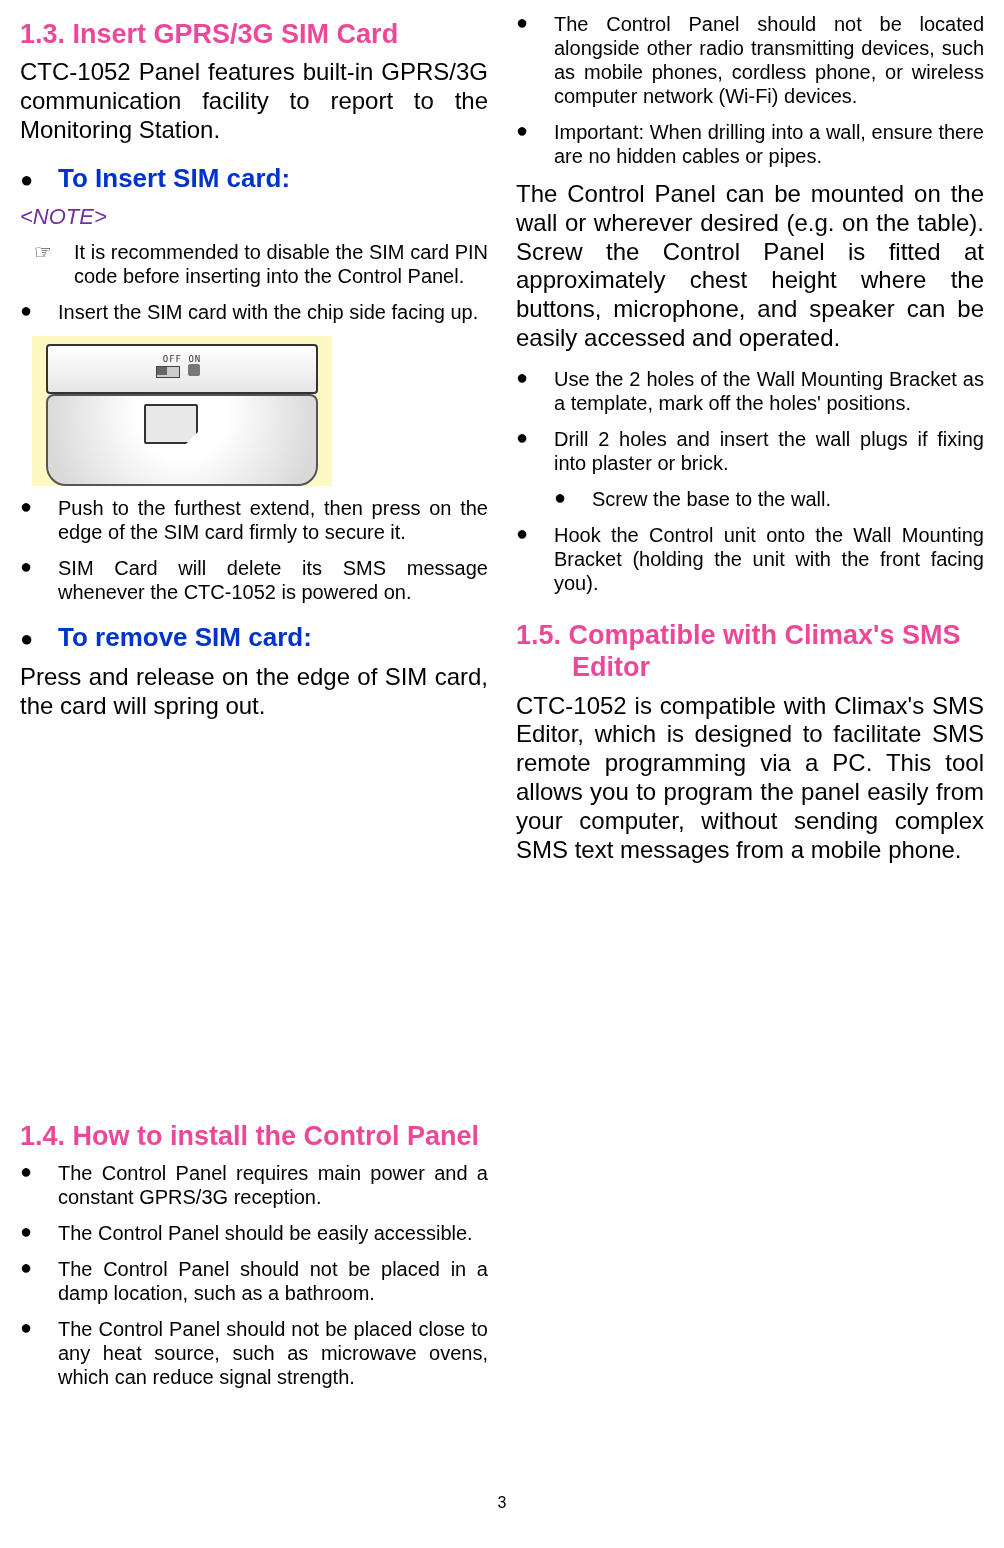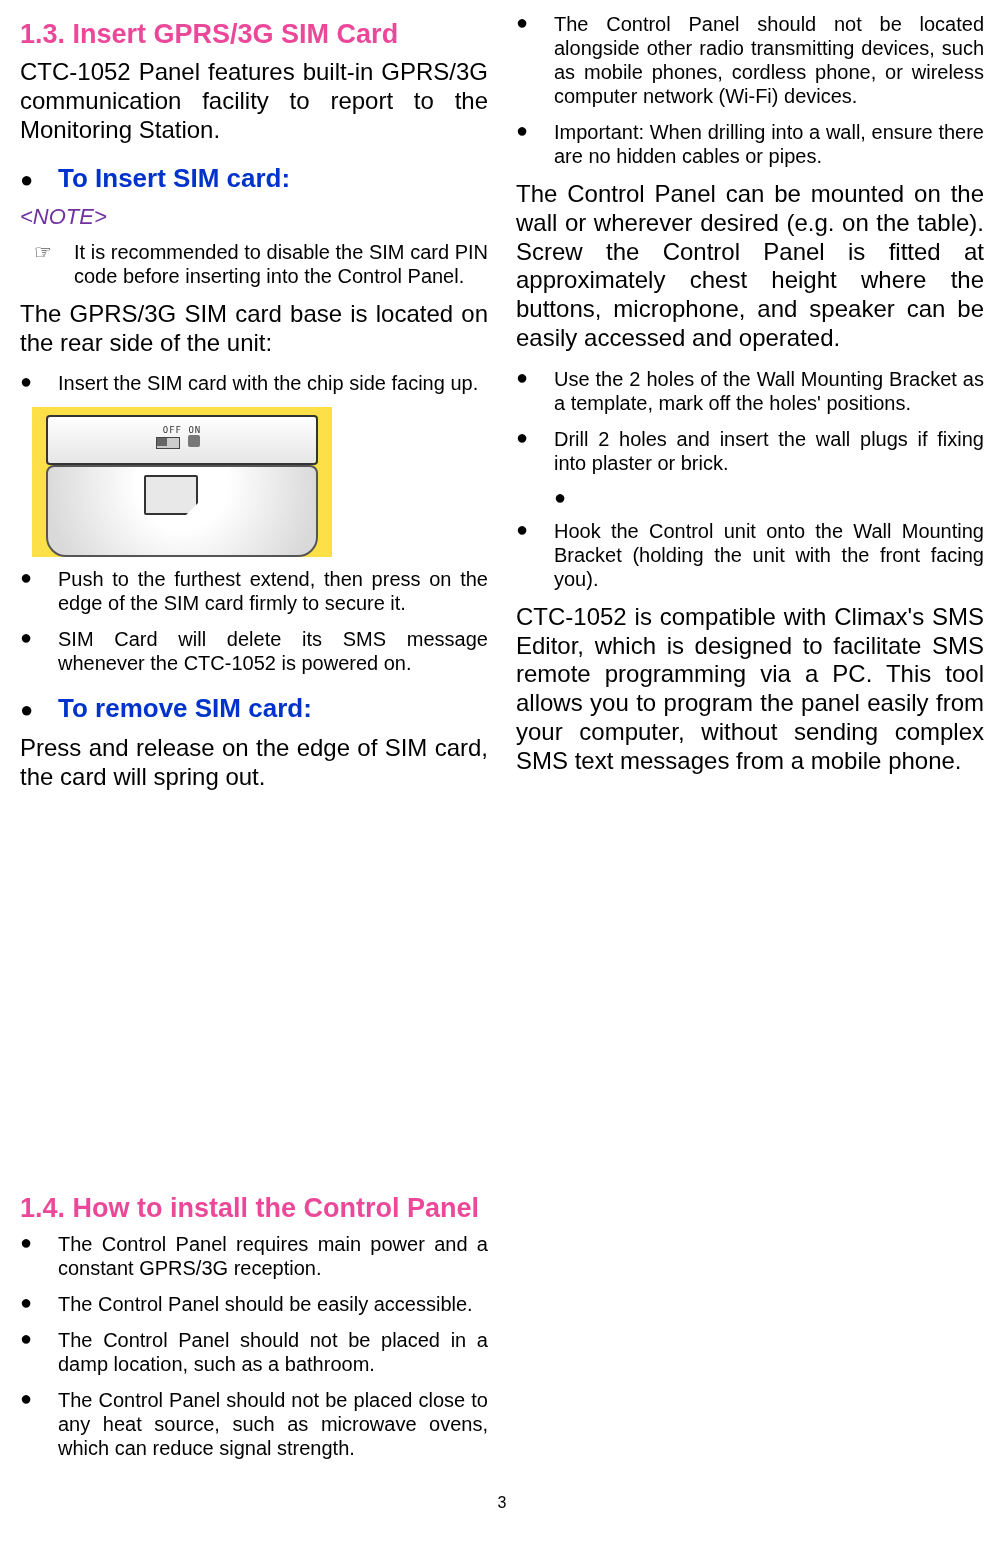--- a/index.html
+++ b/index.html
@@ -98,21 +98,21 @@
     text-align: justify;
     line-height: 1.25;
   }
   .img-wrap {
     margin: 6px 0 10px 12px;
   }
   .img-box {
     width: 300px;
     height: 150px;
     position: relative;
-    background: #fde047;
+    background: #fef9c3;
   }
   .ib-top {
     position: absolute;
     top: 8px;
     left: 14px;
     right: 14px;
     height: 46px;
     border: 2px solid #333;
     border-radius: 4px;
     background: linear-gradient(#fff, #e6e6e6);
@@ -206,21 +206,20 @@
     <span class="h2-blue">To Insert SIM card:</span>
   </div>
 
   <span class="note">&lt;NOTE&gt;</span>
 
   <div class="hand-row avoid-break">
     <span class="hand-icon">☞</span>
     <span class="hand-text">It is recommended to disable the SIM card PIN code before inserting into the Control Panel.</span>
   </div>
 
-  <div class="p">The GPRS/3G SIM card base is located on the rear side of the unit:</div>
 
   <div class="bullet-row avoid-break">
     <span class="dot">●</span>
     <span class="txt">Insert the SIM card with the chip side facing up.</span>
   </div>
 
   <div class="img-wrap avoid-break">
     <div class="img-box">
       <div class="ib-top"></div>
       <span class="ib-label">OFF ON</span>
@@ -278,23 +277,25 @@
   <div class="bullet-row avoid-break">
     <span class="dot">●</span>
     <span class="txt">Use the 2 holes of the Wall Mounting Bracket as a template, mark off the holes' positions.</span>
   </div>
   <div class="bullet-row avoid-break">
     <span class="dot">●</span>
     <span class="txt">Drill 2 holes and insert the wall plugs if fixing into plaster or brick.</span>
   </div>
   <div class="bullet-row indented avoid-break">
     <span class="dot">●</span>
+    <span class="txt">Screw the base to the wall.</span>
   </div>
   <div class="bullet-row avoid-break">
     <span class="dot">●</span>
     <span class="txt">Hook the Control unit onto the Wall Mounting Bracket (holding the unit with the front facing you).</span>
   </div>
 
+  <div class="h1 indent" style="margin-top:24px;">1.5. Compatible with Climax's SMS Editor</div>
   <div class="p">CTC-1052 is compatible with Climax's SMS Editor, which is designed to facilitate SMS remote programming via a PC. This tool allows you to program the panel easily from your computer, without sending complex SMS text messages from a mobile phone.</div>
 
 </div>
 
 <div class="page-number">3</div>
 
 </body></html>

